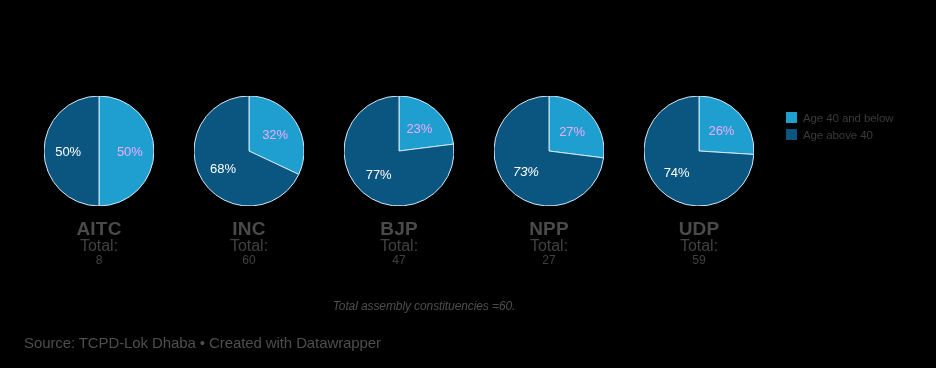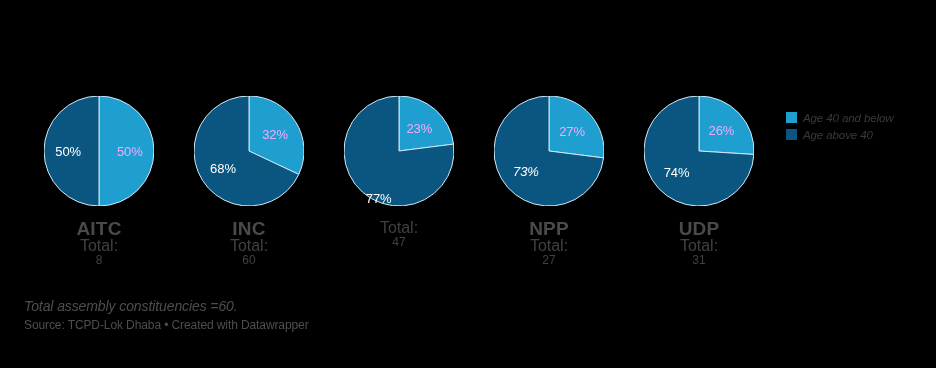--- a/index.html
+++ b/index.html
@@ -95,21 +95,20 @@
     position: absolute;
     left: 786px;
     top: 110px;
   }
 
   .legend-item {
     display: flex;
     align-items: center;
     height: 15px;
     margin-bottom: 2px;
-    font-style: italic;
   }
 
   .legend-swatch {
     width: 11px;
     height: 11px;
     flex: 0 0 11px;
     margin-right: 6px;
   }
 
   .legend-text {
@@ -121,32 +120,33 @@
 
   
   .footer {
     position: absolute;
     left: 24px;
     top: 298px;
     width: 800px;
   }
 
   .footer-note {
-    font-size: 14px;
+    font-size: 12px;
     font-style: italic;
     color: #4e4e4e;
     line-height: 16px;
     letter-spacing: -0.1px;
+    text-align: center;
   }
 
   .footer-source {
-    font-size: 12px;
+    font-size: 15px;
     color: #4e4e4e;
     line-height: 16px;
-    margin-top: 3px;
+    margin-top: 21px;
     letter-spacing: -0.1px;
   }
 </style>
 </head>
 <body>
 
 <div id="chart-root">
 
   <div class="pies-row">
       <div class="pie-cell">
@@ -179,23 +179,24 @@
           <div class="total-value">60</div>
         </div>
       </div>
       <div class="pie-cell">
         <div class="pie-wrap">
           <svg class="pie-svg" viewBox="0 0 110 110">
             <path d="M 55 55 L 55.00 0.00 A 55 55 0 0 1 109.57 48.11 Z" fill="#1f9fd0" stroke="#cfe9f5" stroke-width="1"></path>
             <path d="M 55 55 L 109.57 48.11 A 55 55 0 1 1 55.00 0.00 Z" fill="#0a5680" stroke="#cfe9f5" stroke-width="1"></path>
           </svg>
           <div class="slice-label dark-on-light" style="left: 75.3684px; top: 31.8966px; transform: translate(-50%, -50%);">23%</div>
-          <div class="slice-label light-on-dark" style="left: 34.6316px; top: 78.1034px; transform: translate(-50%, -50%); margin-top: 24px;">77%</div>
-        </div>
-        <div class="pie-caption">
+          <div class="slice-label light-on-dark" style="left: 34.6316px; top: 78.1034px; transform: translate(-50%, -50%);">77%</div>
+        </div>
+        <div class="pie-caption">
+          <div class="party-name">BJP</div>
           <div class="total-label">Total:</div>
           <div class="total-value">47</div>
         </div>
       </div>
       <div class="pie-cell">
         <div class="pie-wrap">
           <svg class="pie-svg" viewBox="0 0 110 110">
             <path d="M 55 55 L 55.00 0.00 A 55 55 0 0 1 109.57 61.89 Z" fill="#1f9fd0" stroke="#cfe9f5" stroke-width="1"></path>
             <path d="M 55 55 L 109.57 61.89 A 55 55 0 1 1 55.00 0.00 Z" fill="#0a5680" stroke="#cfe9f5" stroke-width="1"></path>
           </svg>
@@ -213,21 +214,21 @@
           <svg class="pie-svg" viewBox="0 0 110 110">
             <path d="M 55 55 L 55.00 0.00 A 55 55 0 0 1 109.89 58.45 Z" fill="#1f9fd0" stroke="#cfe9f5" stroke-width="1"></path>
             <path d="M 55 55 L 109.89 58.45 A 55 55 0 1 1 55.00 0.00 Z" fill="#0a5680" stroke="#cfe9f5" stroke-width="1"></path>
           </svg>
           <div class="slice-label dark-on-light" style="left: 77.4522px; top: 33.9159px; transform: translate(-50%, -50%); text-align: center;">26%</div>
           <div class="slice-label light-on-dark" style="left: 32.5478px; top: 76.0841px; transform: translate(-50%, -50%);">74%</div>
         </div>
         <div class="pie-caption">
           <div class="party-name">UDP</div>
           <div class="total-label">Total:</div>
-          <div class="total-value">31</div>
+          <div class="total-value">59</div>
         </div>
       </div>
     </div>
 
   <div class="legend">
       <div class="legend-item">
         <span class="legend-swatch" style="background: rgb(31, 159, 208);"></span>
         <span class="legend-text">Age 40 and below</span>
       </div>
       <div class="legend-item">

